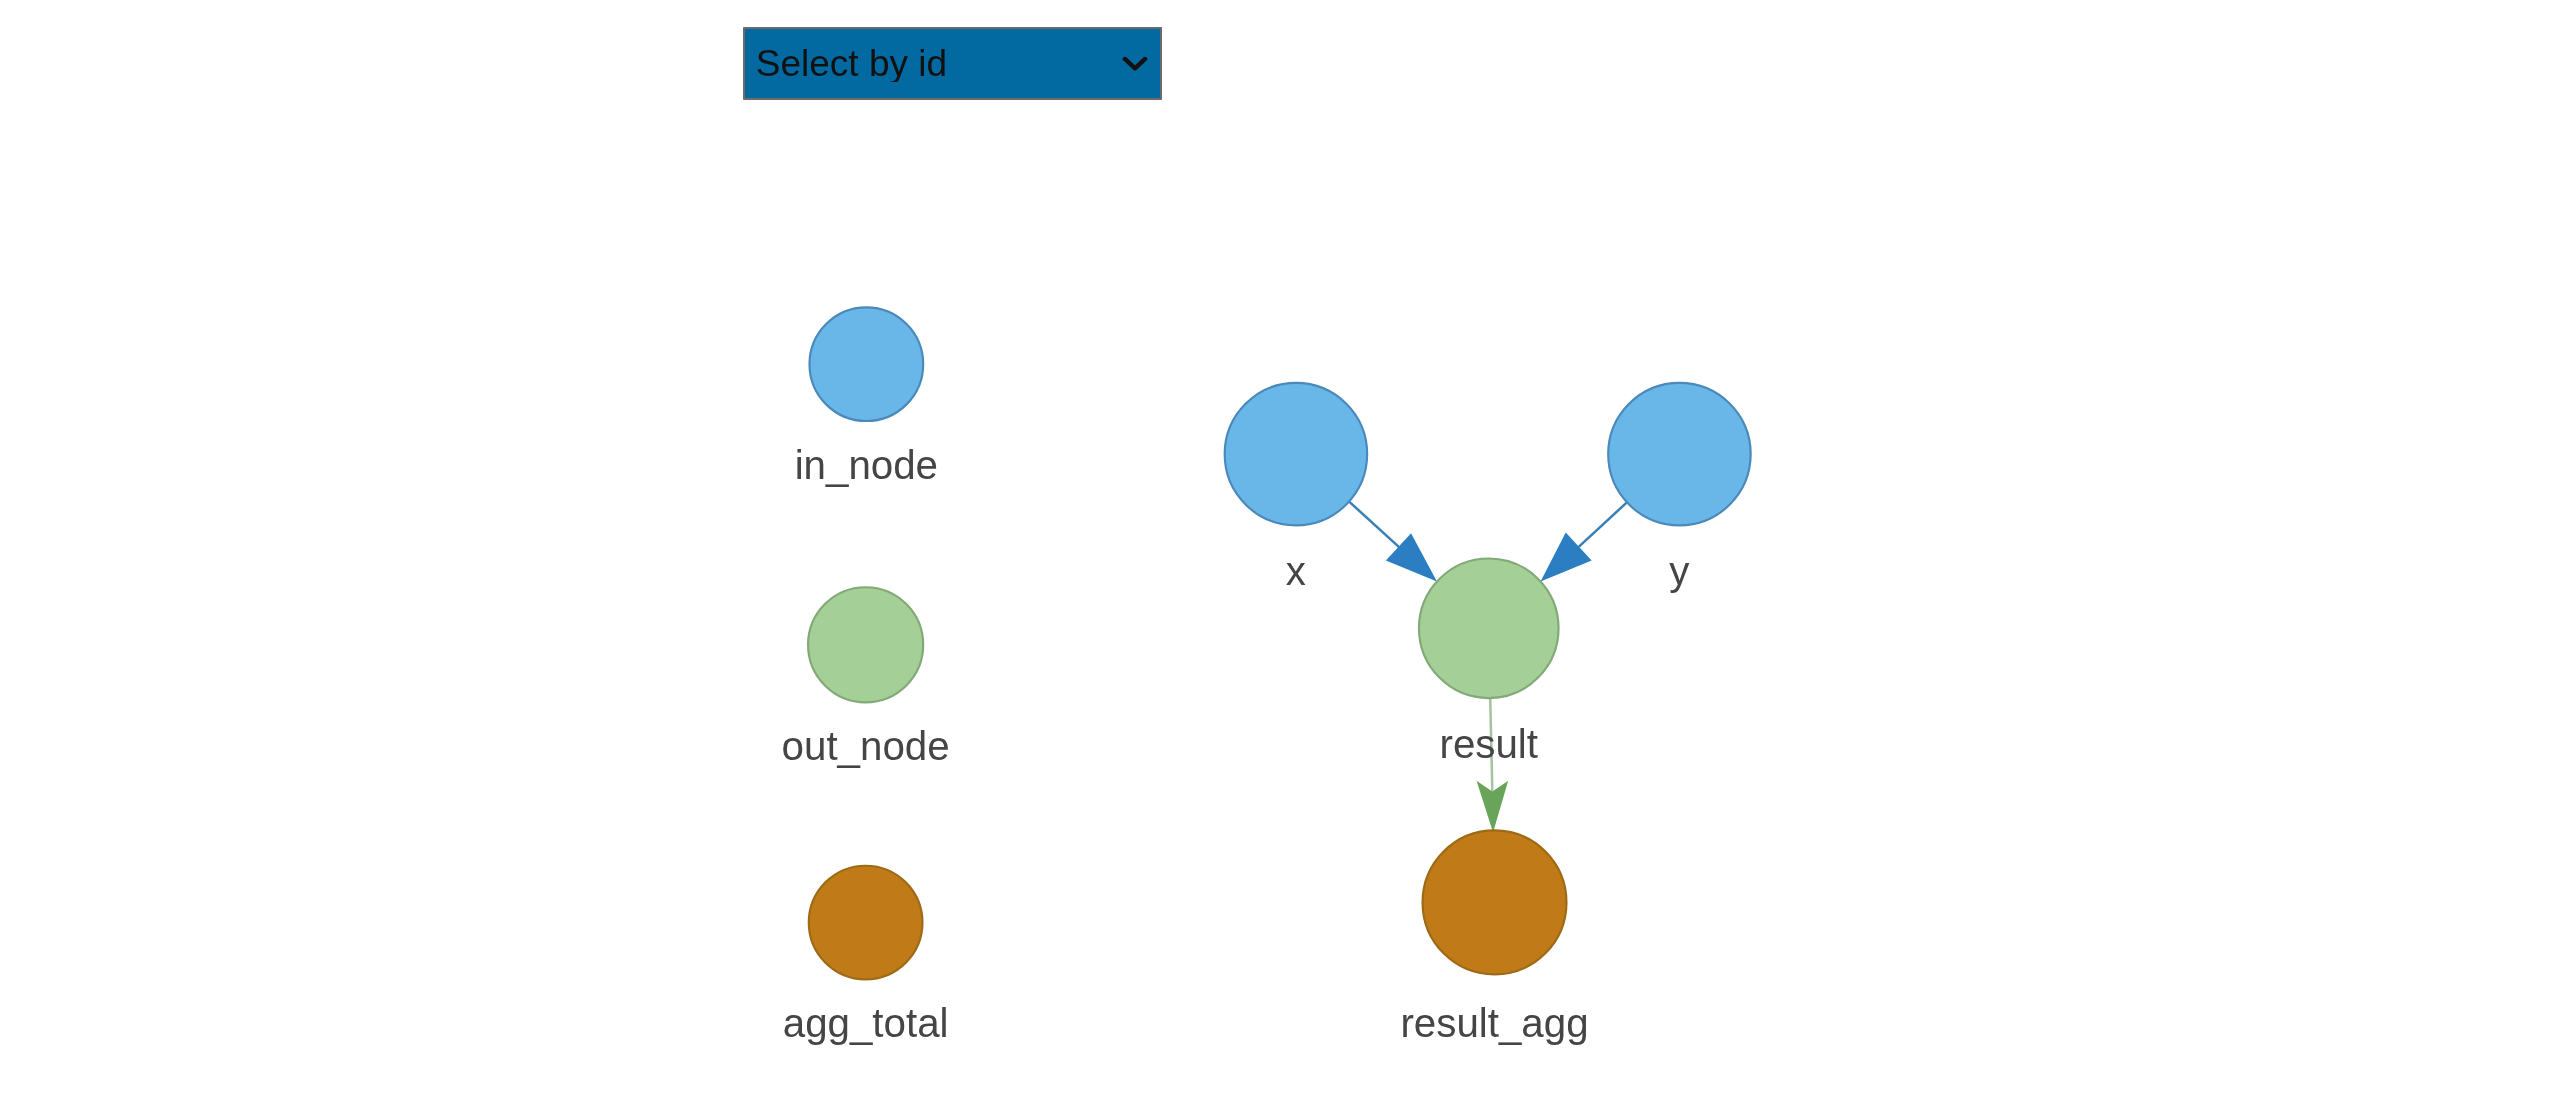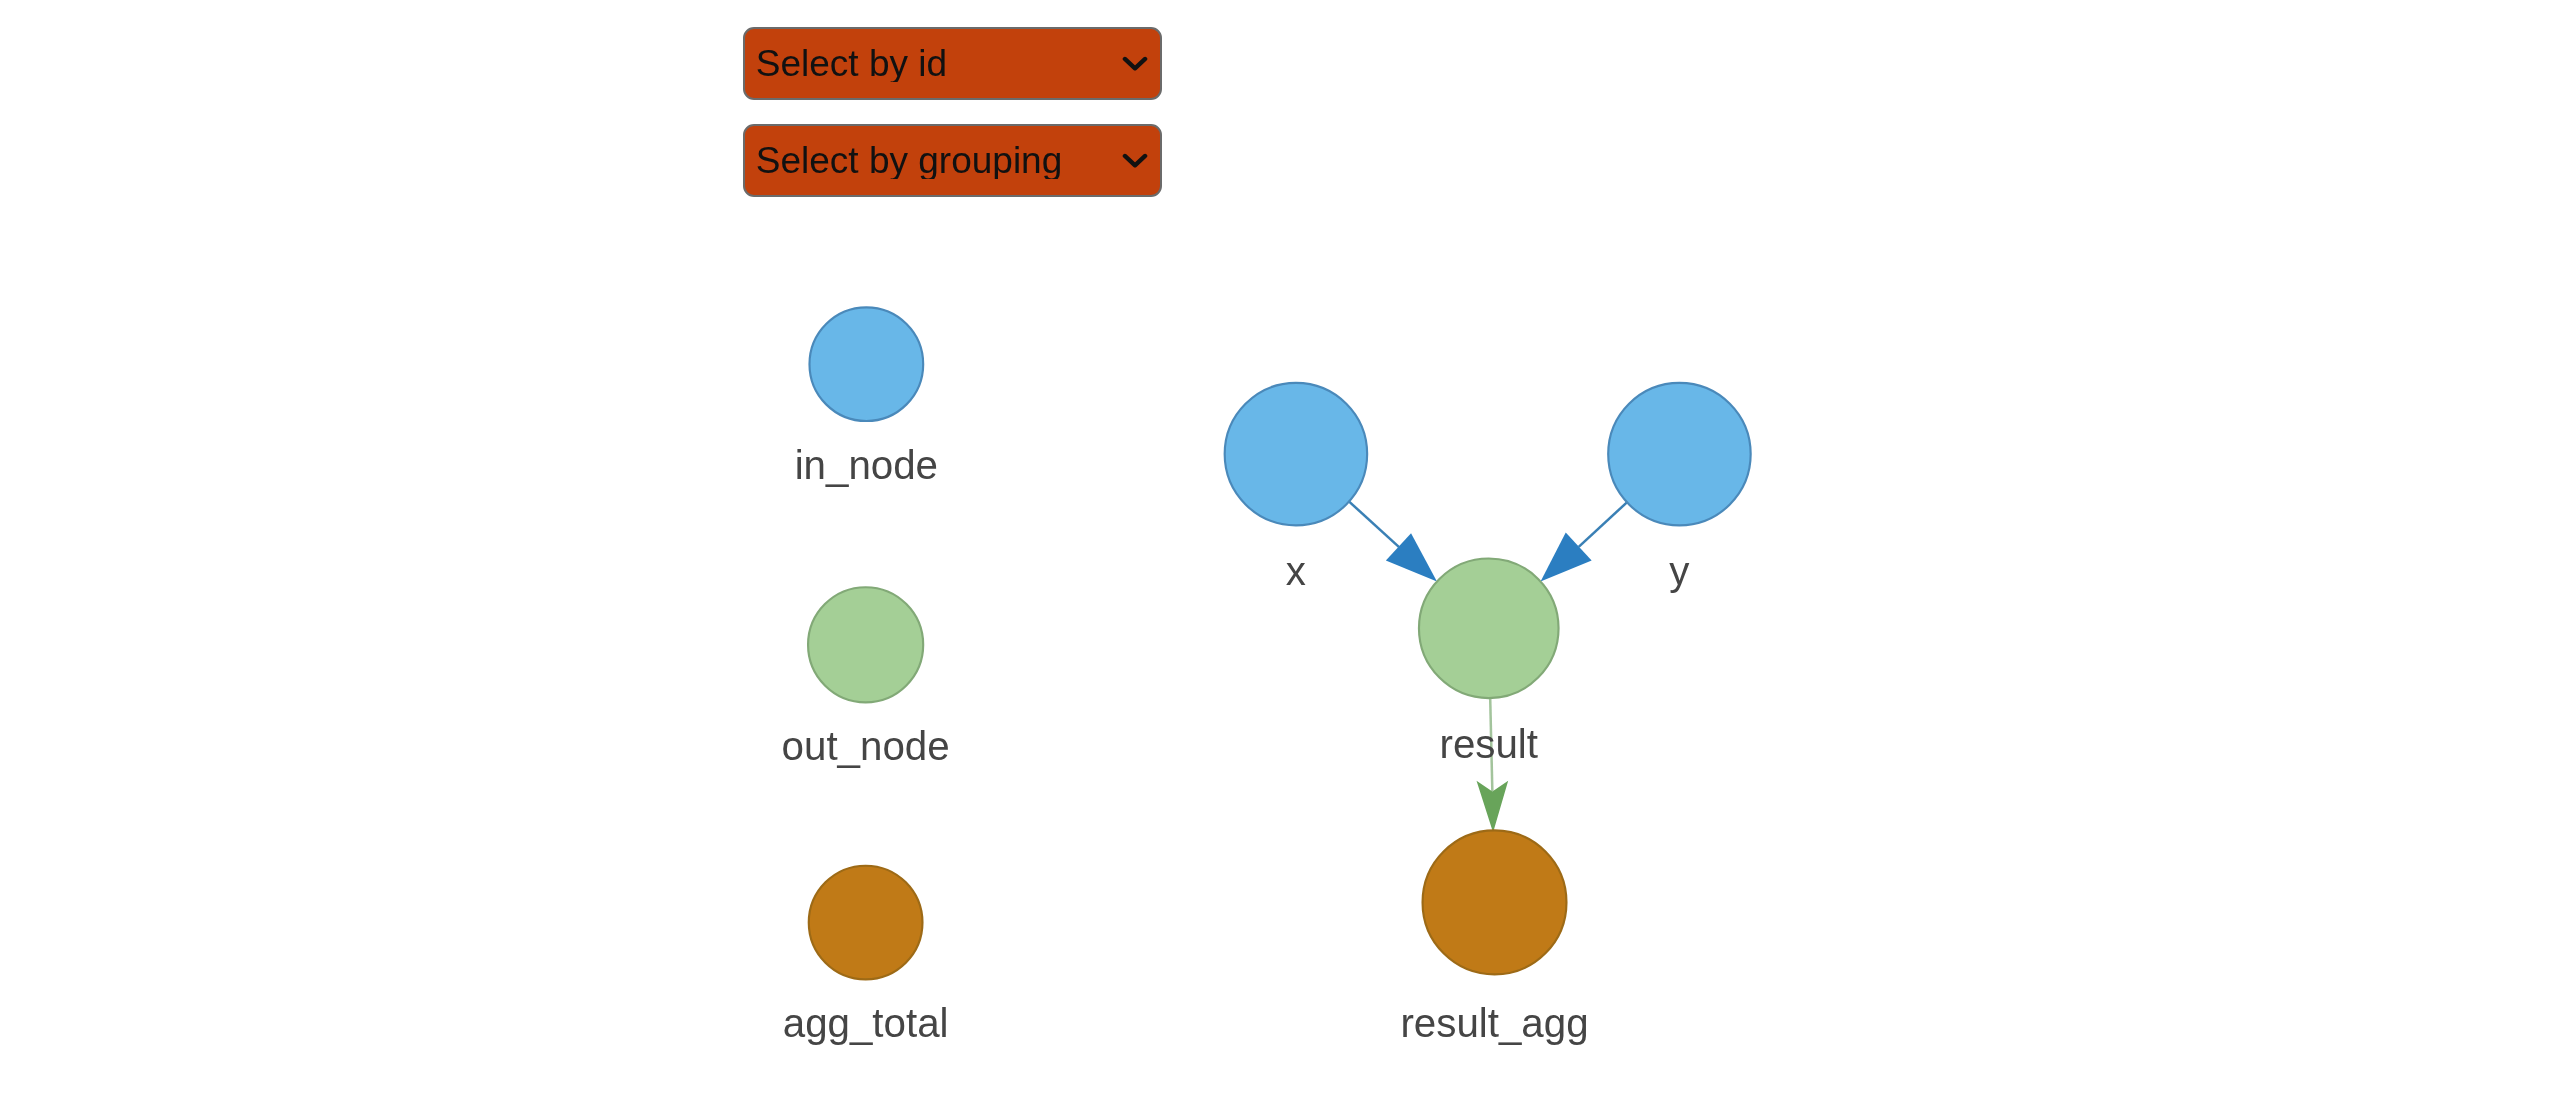--- a/index.html
+++ b/index.html
@@ -18,23 +18,23 @@
     left: 743px;
   }
   .select-wrap.first  { top: 27px; }
   .select-wrap.second { top: 124px; }
   .ctl {
     -webkit-appearance: none;
     appearance: none;
     width: 100%;
     height: 100%;
     box-sizing: border-box;
-    background: #c2410c;
+    background: #0369a1;
     border: 2.2px solid #6b6b6b;
-    border-radius: 11px;
+    border-radius: 1px;
     font-family: "Liberation Sans", sans-serif;
     font-size: 37px;
     color: #111111;
     padding: 0 65px 0 10.8px;
     line-height: 1;
   }
   .chev {
     position: absolute;
     right: 14.4px;
     top: 50%;
@@ -66,30 +66,20 @@
     <select class="ctl">
       <option>Select by id</option>
     </select>
     <span class="chev">
       <svg width="26" height="16" viewBox="0 0 36 22">
         <polyline points="4,4 18,17 32,4" fill="none" stroke="#111111" stroke-width="6" stroke-linecap="round" stroke-linejoin="round"></polyline>
       </svg>
     </span>
   </div>
 
-  <div class="select-wrap second">
-    <select class="ctl">
-      <option>Select by grouping</option>
-    </select>
-    <span class="chev">
-      <svg width="26" height="16" viewBox="0 0 36 22">
-        <polyline points="4,4 18,17 32,4" fill="none" stroke="#111111" stroke-width="6" stroke-linecap="round" stroke-linejoin="round"></polyline>
-      </svg>
-    </span>
-  </div>
 
   <svg class="graph-svg" width="2576" height="1109" viewBox="0 0 3580 1541">
 
     <g>
       <circle class="node" cx="1204" cy="506" r="79" fill="#68b7e8" stroke="#4a89ba"></circle>
       <text class="lbl" x="1204" y="665" fill="#454545">in_node</text>
 
       <circle class="node" cx="1203" cy="896" r="80" fill="#a4cf96" stroke="#82a977"></circle>
       <text class="lbl" x="1203" y="1056" fill="#454545">out_node</text>
 

